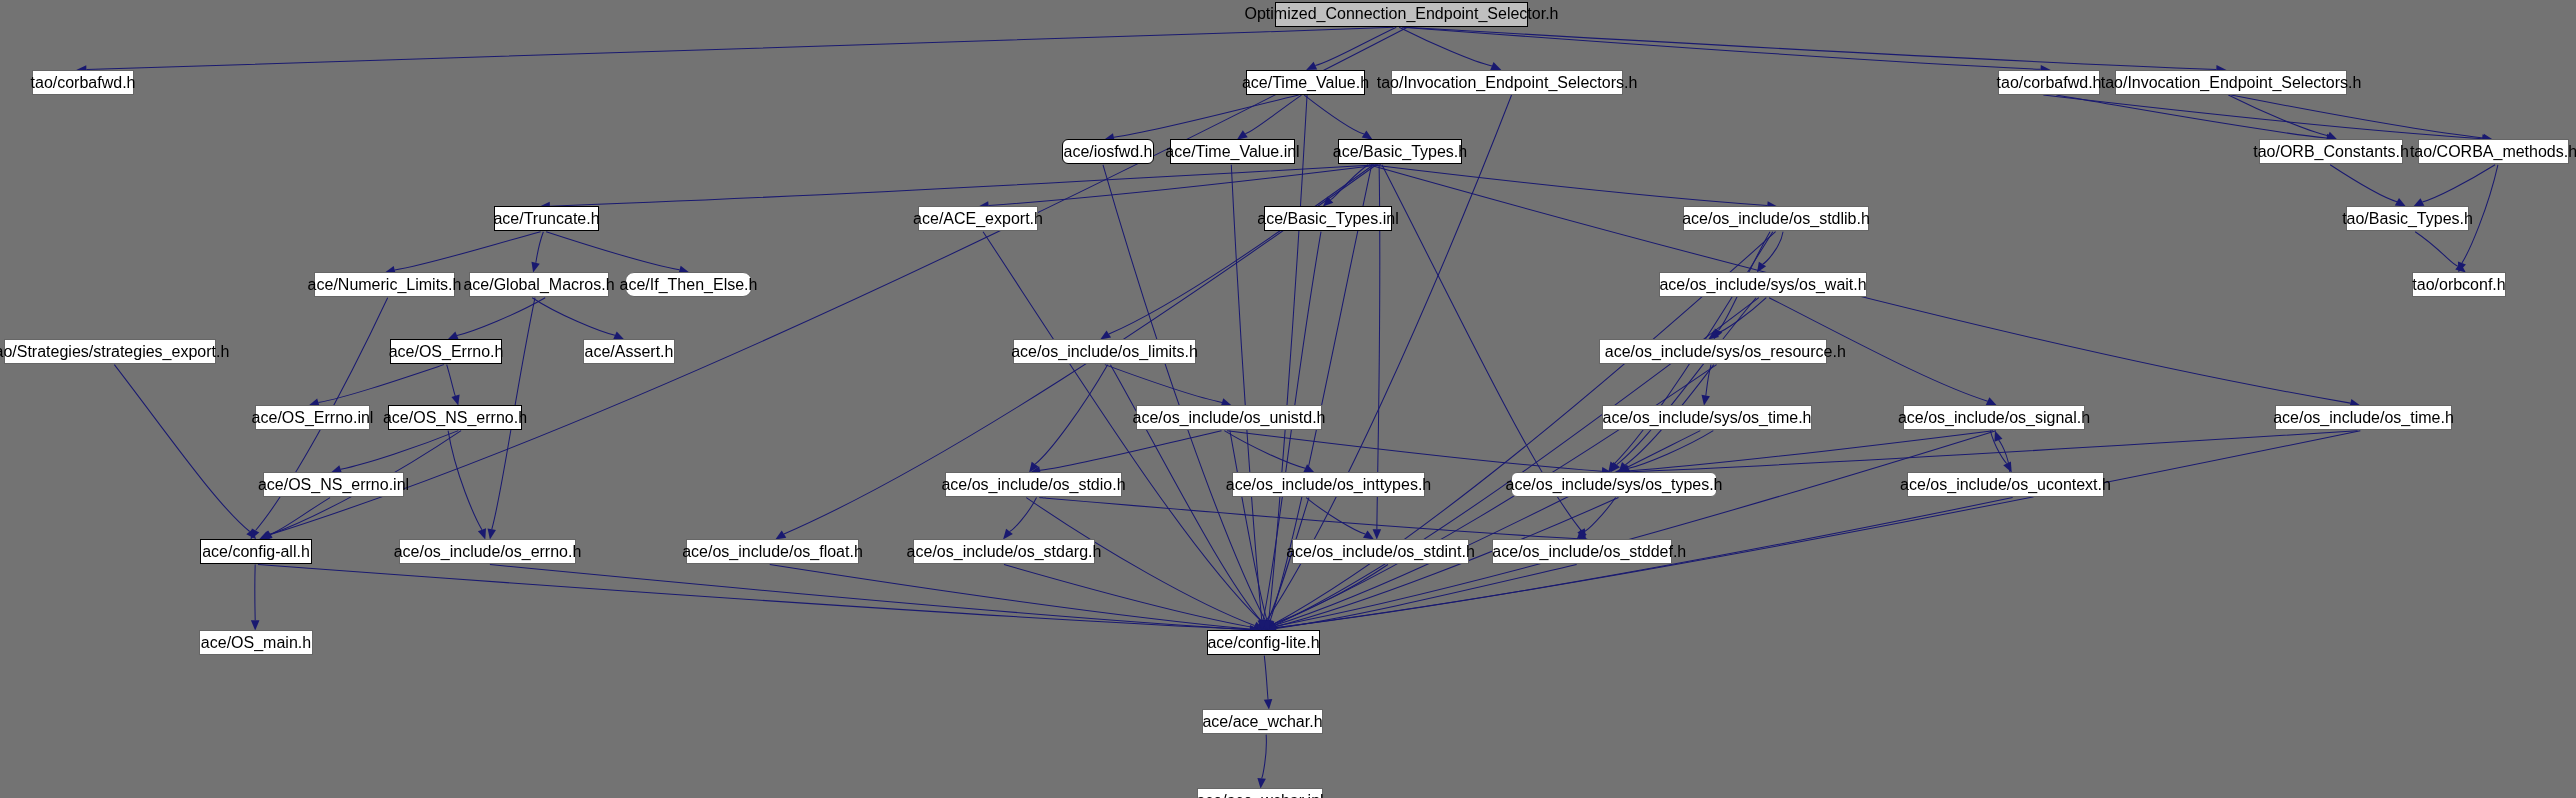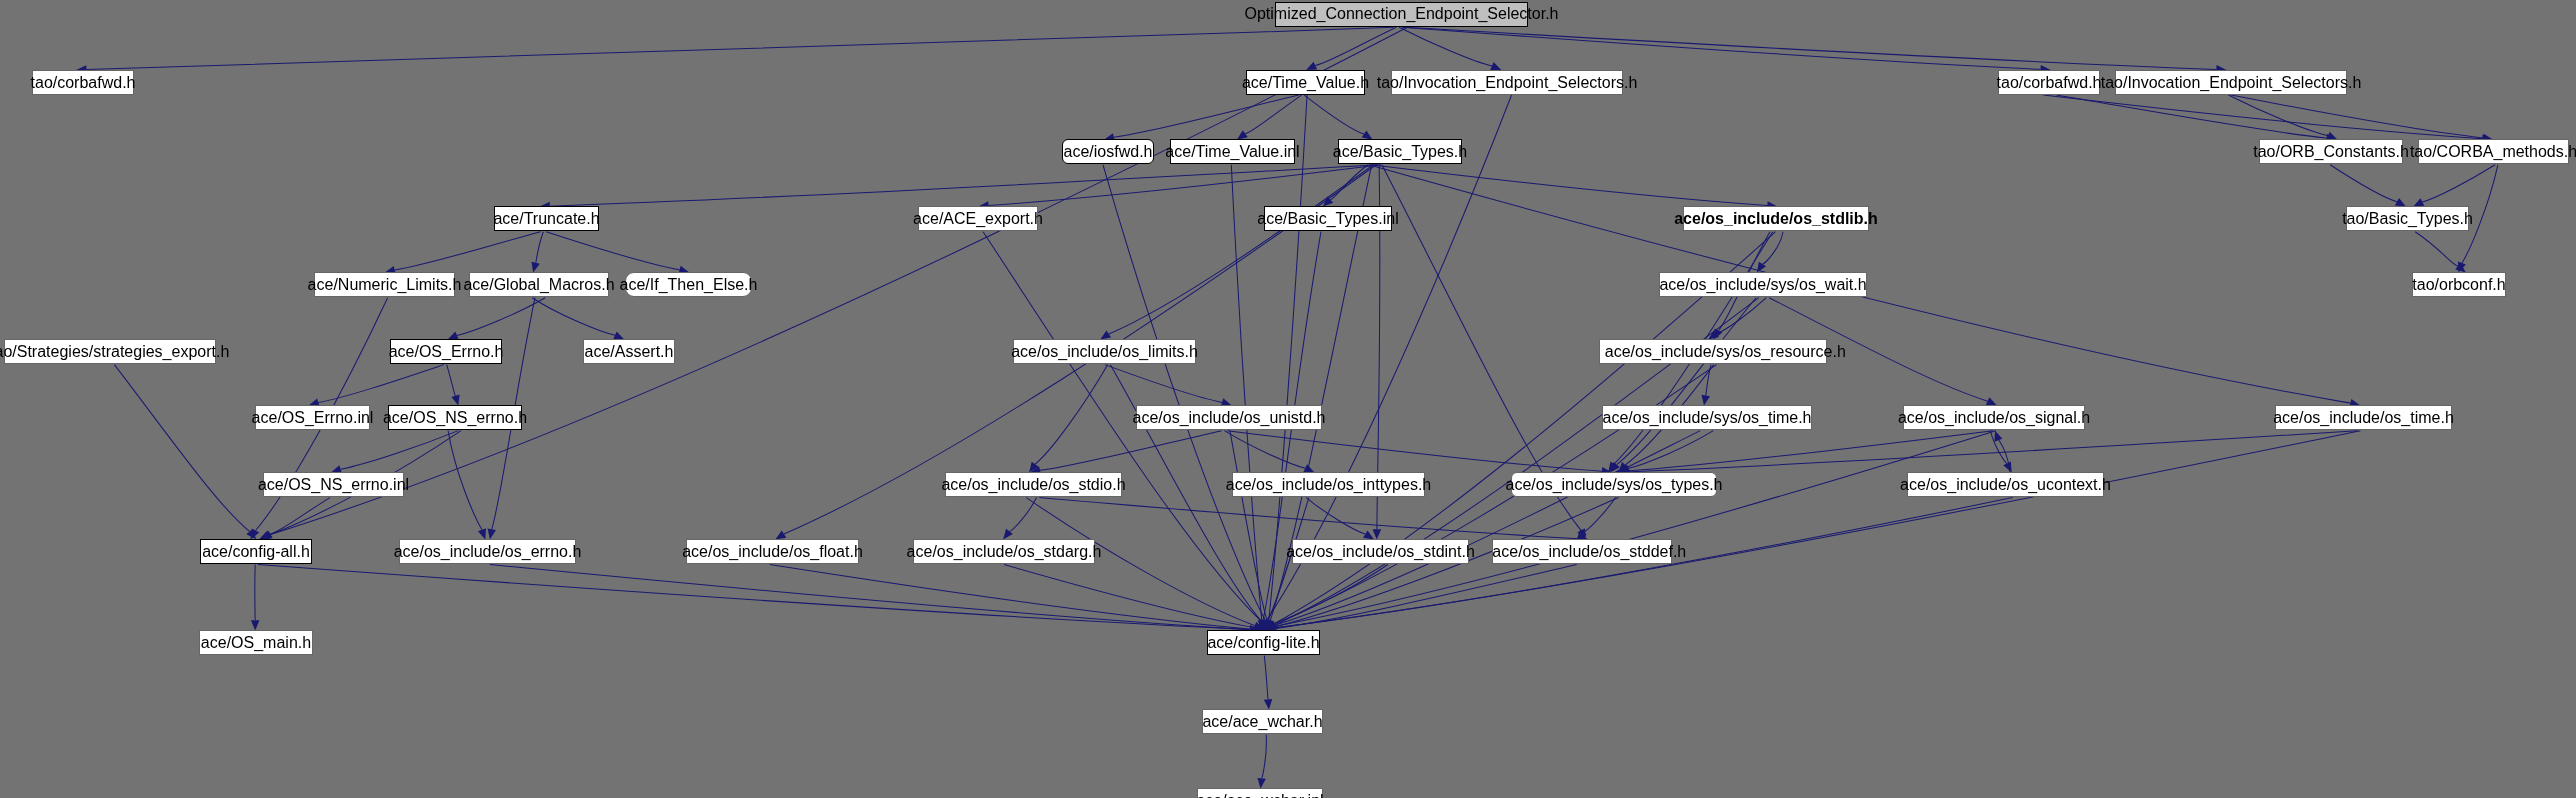--- a/index.html
+++ b/index.html
@@ -242,21 +242,21 @@
       <div class="node" style="left: 1998px; top: 70px; width: 102px;">tao/corbafwd.h</div>
       <div class="node" style="left: 2115px; top: 70px; width: 232px;">tao/Invocation_Endpoint_Selectors.h</div>
       <div class="node strong" style="left: 1062px; top: 139px; width: 92px; border-radius: 6px;">ace/iosfwd.h</div>
       <div class="node strong" style="left: 1170px; top: 139px; width: 125px;">ace/Time_Value.inl</div>
       <div class="node strong" style="left: 1314px; top: 139px; width: 124px; margin-left: 24px;">ace/Basic_Types.h</div>
       <div class="node" style="left: 2259px; top: 139px; width: 144px;">tao/ORB_Constants.h</div>
       <div class="node" style="left: 2418px; top: 139px; width: 151px;">tao/CORBA_methods.h</div>
       <div class="node strong" style="left: 494px; top: 206px; width: 105px;">ace/Truncate.h</div>
       <div class="node" style="left: 918px; top: 206px; width: 120px;">ace/ACE_export.h</div>
       <div class="node strong" style="left: 1264px; top: 206px; width: 128px;">ace/Basic_Types.inl</div>
-      <div class="node" style="left: 1683px; top: 206px; width: 186px; font-weight: bold;">ace/os_include/os_stdlib.h</div>
+      <div class="node" style="left: 1683px; top: 206px; width: 186px;">ace/os_include/os_stdlib.h</div>
       <div class="node" style="left: 2346px; top: 206px; width: 123px;">tao/Basic_Types.h</div>
       <div class="node" style="left: 314px; top: 272px; width: 141px;">ace/Numeric_Limits.h</div>
       <div class="node" style="left: 469px; top: 272px; width: 140px;">ace/Global_Macros.h</div>
       <div class="node" style="left: 625px; top: 272px; width: 127px; border-radius: 9px;">ace/If_Then_Else.h</div>
       <div class="node" style="left: 1659px; top: 272px; width: 208px;">ace/os_include/sys/os_wait.h</div>
       <div class="node" style="left: 2412px; top: 272px; width: 94px;">tao/orbconf.h</div>
       <div class="node" style="left: 3.7px; top: 339px; width: 212px;">tao/Strategies/strategies_export.h</div>
       <div class="node strong" style="left: 390px; top: 339px; width: 112px;">ace/OS_Errno.h</div>
       <div class="node" style="left: 583px; top: 339px; width: 92px;">ace/Assert.h</div>
       <div class="node" style="left: 1013px; top: 339px; width: 183px;">ace/os_include/os_limits.h</div>

